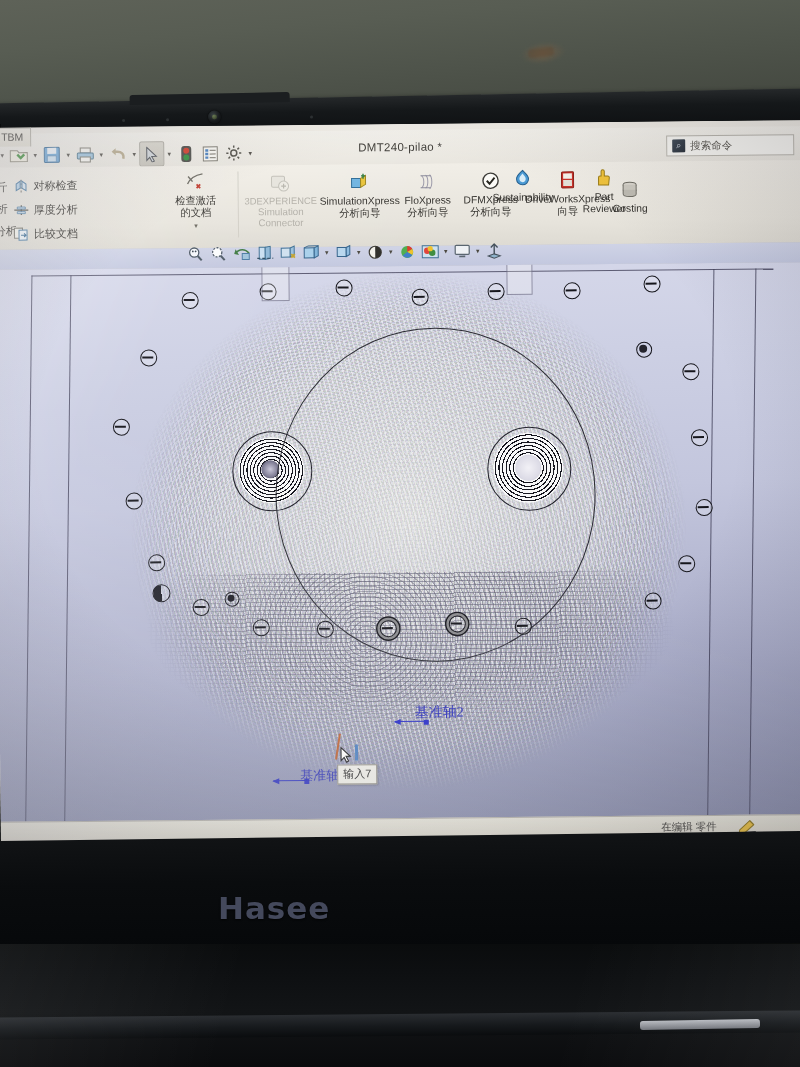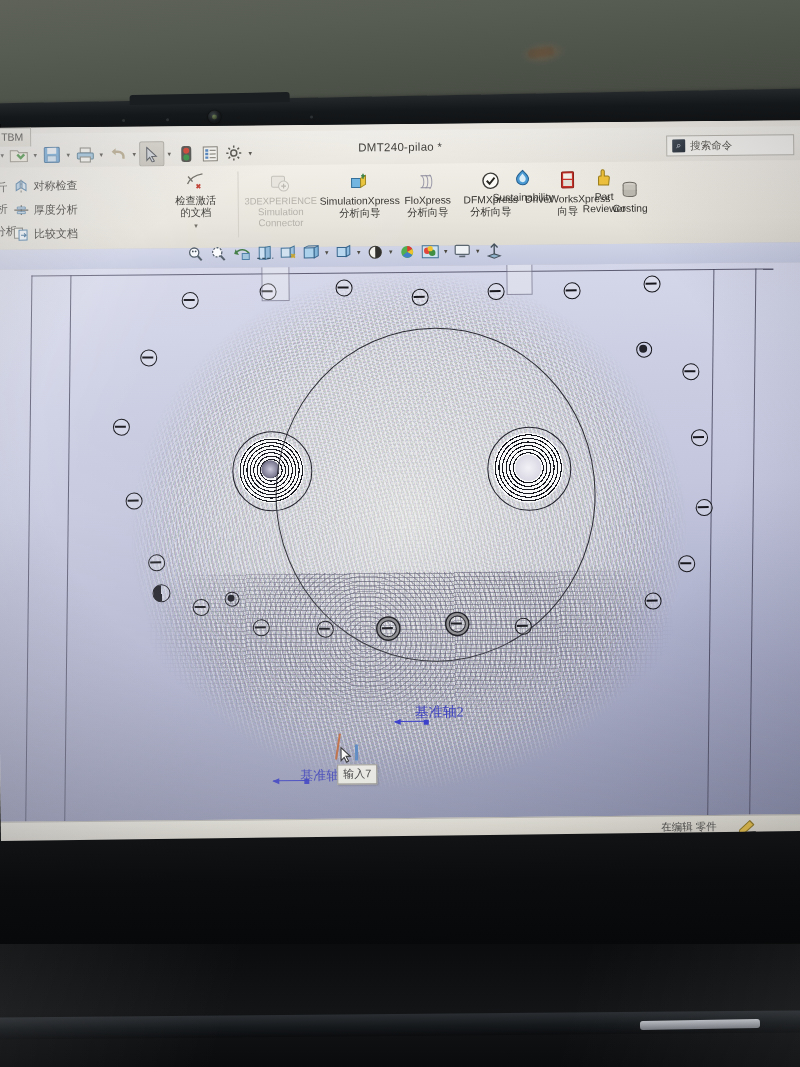--- a/index.html
+++ b/index.html
@@ -669,20 +669,21 @@
           </div>
         </div>
 
       </div>
     </div>
     <div class="glare"></div>
     <div class="vign"></div>
   </div>
 
   <div class="bezel-bot"></div>
+  <div class="brand">Hasee</div>
 
   <div class="deck-hinge"></div>
   <div class="deck"></div>
   <div class="deck-edge"></div>
   <div class="tpad-lip"></div>
   <div class="deck-gloss"></div>
 
 </div>
 
 </body></html>

